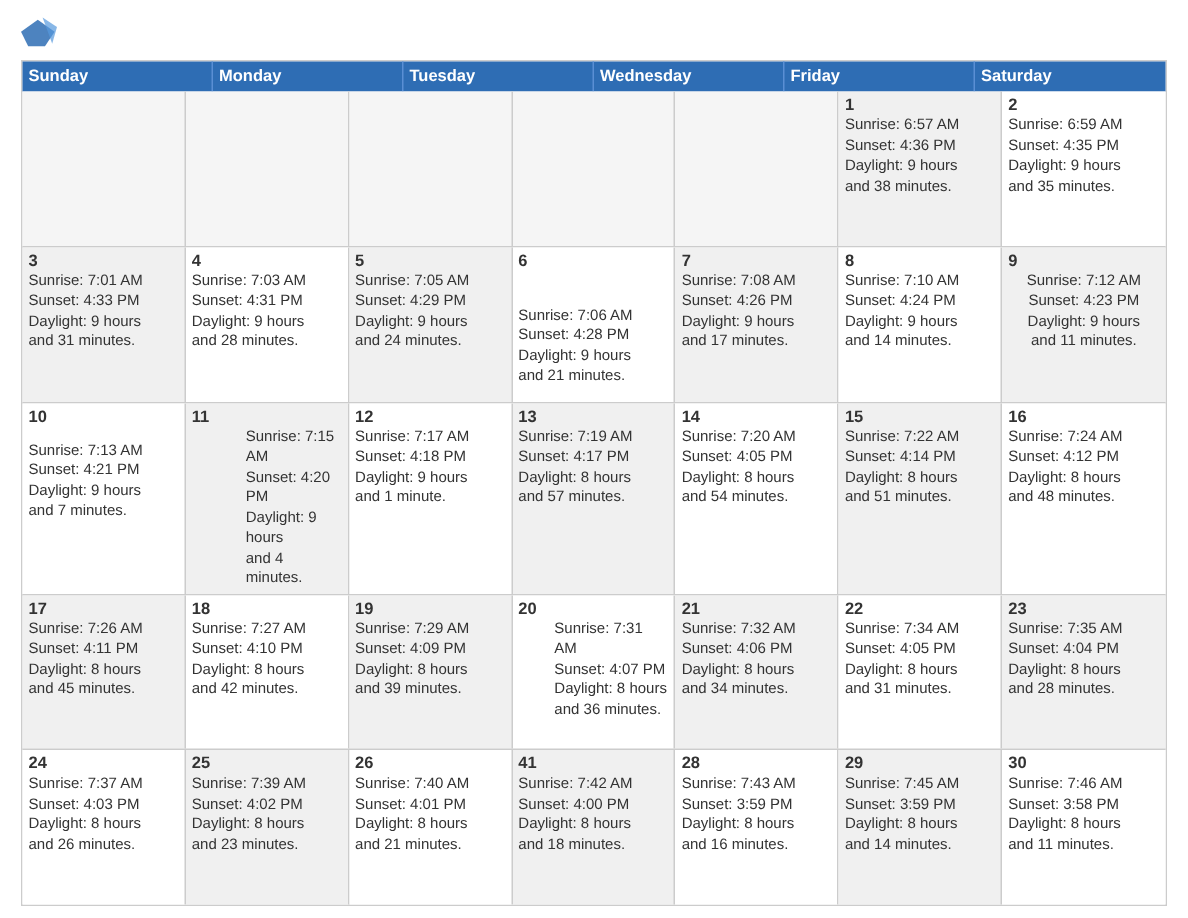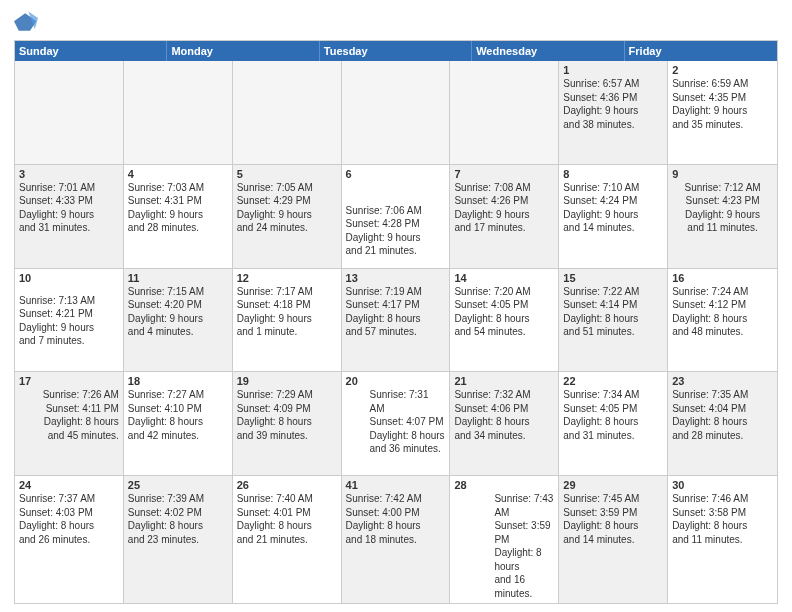--- a/index.html
+++ b/index.html
@@ -60,21 +60,21 @@
       color: #444;
     }
     .calendar {
       flex: 1;
       display: flex;
       flex-direction: column;
       border: 1px solid #ccc;
     }
     .cal-header {
       display: grid;
-      grid-template-columns: repeat(5, 1fr);
+      grid-template-columns: repeat(6, 1fr);
       background: #2e6db4;
     }
     .cal-header-cell {
       color: #fff;
       font-size: 11px;
       font-weight: bold;
       padding: 4px 4px;
       text-align: left;
       border-right: 1px solid #5a8fd4;
     }
@@ -136,20 +136,21 @@
     </div>
   </div>
 
   <div class="calendar">
     <div class="cal-header">
     <div class="cal-header-cell">Sunday</div>
         <div class="cal-header-cell">Monday</div>
         <div class="cal-header-cell">Tuesday</div>
         <div class="cal-header-cell">Wednesday</div>
         <div class="cal-header-cell">Friday</div>
+        <div class="cal-header-cell">Saturday</div>
       </div>
     <div class="cal-body">
     <div class="cal-row">
           <div class="cal-cell empty"></div>
           <div class="cal-cell empty"></div>
           <div class="cal-cell empty"></div>
           <div class="cal-cell empty"></div>
           <div class="cal-cell empty"></div>
           <div class="cal-cell shaded">
             <span class="day-num">1</span>
@@ -220,21 +221,21 @@
         <div class="cal-row">
           <div class="cal-cell">
             <span class="day-num">10</span>
             <div class="cell-text" style="white-space: pre-line; margin-top: 10px;">Sunrise: 7:13 AM
 Sunset: 4:21 PM
 Daylight: 9 hours
 and 7 minutes.</div>
           </div>
           <div class="cal-cell shaded">
             <span class="day-num">11</span>
-            <div class="cell-text" style="white-space: pre-line;">Sunrise: 7:15 AM
+            <div class="cell-text" style="white-space: pre-line; margin-left: 36px;">Sunrise: 7:15 AM
 Sunset: 4:20 PM
 Daylight: 9 hours
 and 4 minutes.</div>
           </div>
           <div class="cal-cell">
             <span class="day-num">12</span>
             <div class="cell-text" style="white-space: pre-line;">Sunrise: 7:17 AM
 Sunset: 4:18 PM
 Daylight: 9 hours
 and 1 minute.</div>
@@ -264,21 +265,21 @@
             <span class="day-num">16</span>
             <div class="cell-text" style="white-space: pre-line;">Sunrise: 7:24 AM
 Sunset: 4:12 PM
 Daylight: 8 hours
 and 48 minutes.</div>
           </div>
         </div>
         <div class="cal-row">
           <div class="cal-cell shaded">
             <span class="day-num">17</span>
-            <div class="cell-text" style="white-space: pre-line; text-align: right;">Sunrise: 7:26 AM
+            <div class="cell-text" style="white-space: pre-line;">Sunrise: 7:26 AM
 Sunset: 4:11 PM
 Daylight: 8 hours
 and 45 minutes.</div>
           </div>
           <div class="cal-cell">
             <span class="day-num">18</span>
             <div class="cell-text" style="white-space: pre-line;">Sunrise: 7:27 AM
 Sunset: 4:10 PM
 Daylight: 8 hours
 and 42 minutes.</div>
@@ -343,21 +344,21 @@
           </div>
           <div class="cal-cell shaded">
             <span class="day-num">41</span>
             <div class="cell-text" style="white-space: pre-line;">Sunrise: 7:42 AM
 Sunset: 4:00 PM
 Daylight: 8 hours
 and 18 minutes.</div>
           </div>
           <div class="cal-cell">
             <span class="day-num">28</span>
-            <div class="cell-text" style="white-space: pre-line; margin-left: 40px;">Sunrise: 7:43 AM
+            <div class="cell-text" style="white-space: pre-line;">Sunrise: 7:43 AM
 Sunset: 3:59 PM
 Daylight: 8 hours
 and 16 minutes.</div>
           </div>
           <div class="cal-cell shaded">
             <span class="day-num">29</span>
             <div class="cell-text" style="white-space: pre-line;">Sunrise: 7:45 AM
 Sunset: 3:59 PM
 Daylight: 8 hours
 and 14 minutes.</div>

